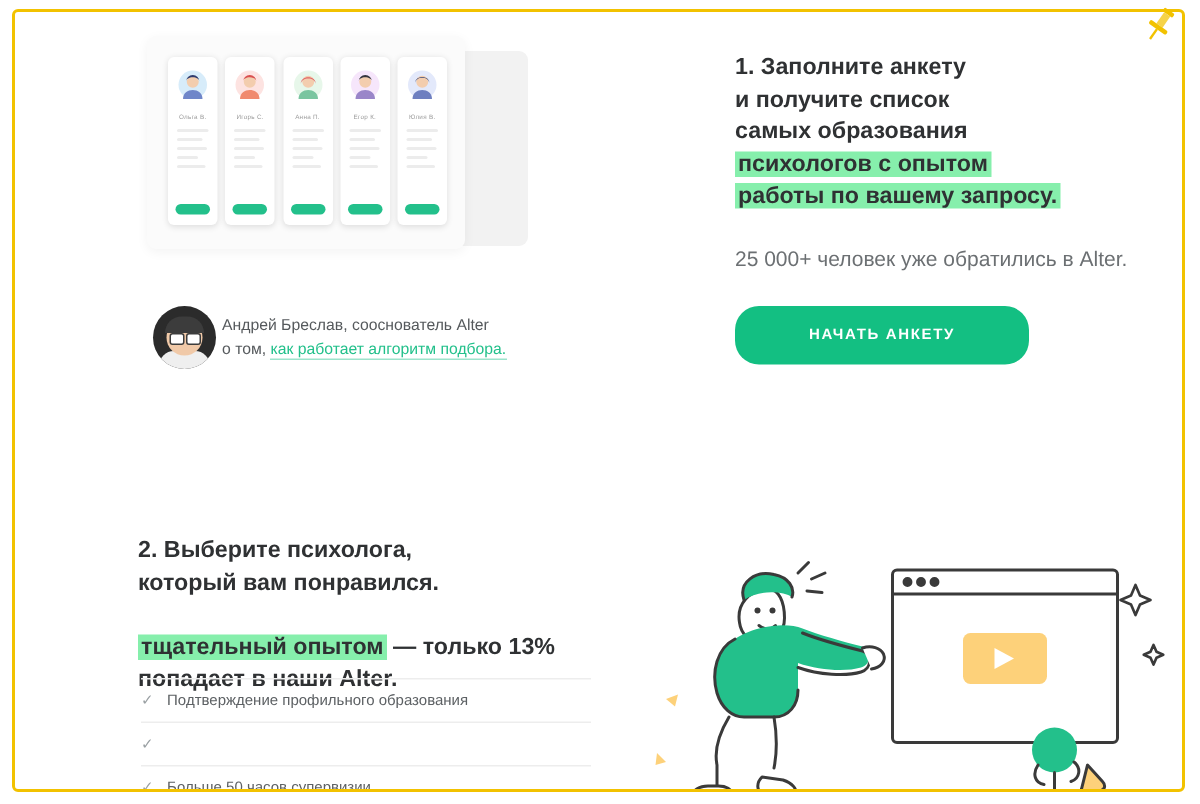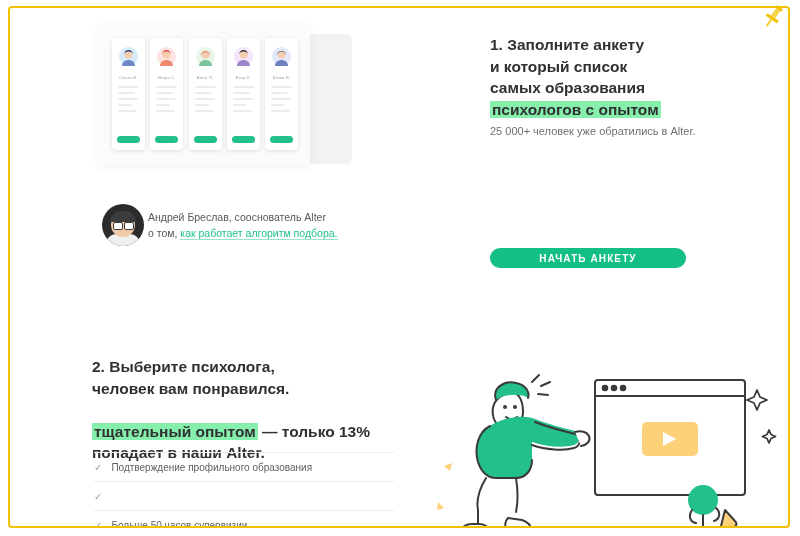--- a/index.html
+++ b/index.html
@@ -202,40 +202,39 @@
     font-weight: bold;
     color: #2f3133;
   }
   .hl {
     background: #86efac;
     padding: 0 2px;
     box-decoration-break: clone;
     -webkit-box-decoration-break: clone;
   }
   .step1-sub {
-    margin-top: 5px;
-    font-size: 11px;
+    margin-top: 22px;
+    font-size: 14px;
     color: #6c7073;
   }
   .cta {
     position: absolute;
     left: 480px;
     top: 196px;
     width: 196px;
-    height: 20px;
+    height: 39px;
     background: #13bf82;
     border: none;
     border-radius: 16px;
     color: #ffffff;
     font-size: 10px;
     font-weight: bold;
     letter-spacing: 1.1px;
     cursor: pointer;
     font-family: "Liberation Sans", sans-serif;
-    margin-top: 44px;
   }
 
   
   .step2 {
     position: absolute;
     left: 82px;
     top: 348px;
     width: 300px;
   }
   .step2 h2 {
@@ -389,32 +388,33 @@
         <div>Андрей Бреслав, сооснователь Alter</div>
         <div>
           <span>о том, </span><a class="link-green" href="#">как работает алгоритм подбора.</a>
         </div>
       </div>
     </div>
 
     <div class="step1">
       <h2>
         <span>1. Заполните анкету</span><br>
-        <span>и который список</span><br>
+        <span>и получите список</span><br>
         <span>самых образования</span><br>
         <span class="hl">психологов с опытом</span><br>
+        <span class="hl">работы по вашему запросу.</span>
       </h2>
       <div class="step1-sub">25 000+ человек уже обратились в Alter.</div>
     </div>
     <button class="cta">НАЧАТЬ АНКЕТУ</button>
 
     <div class="step2">
       <h2>
         <span>2. Выберите психолога,</span><br>
-        <span>человек вам понравился.</span><br>
+        <span>который вам понравился.</span><br>
         <br>
         <span class="hl">тщательный опытом</span><span> — только 13%</span><br>
         <span>попадает в наши Alter.</span>
       </h2>
     </div>
 
     <div class="checklist">
       <div class="check-item">
         <span class="chk">✓</span>
         <span>Подтверждение профильного образования</span>

